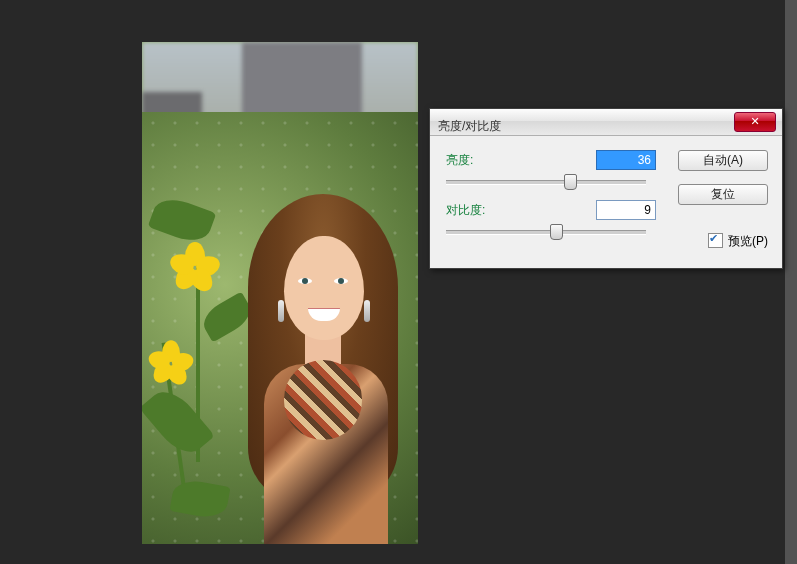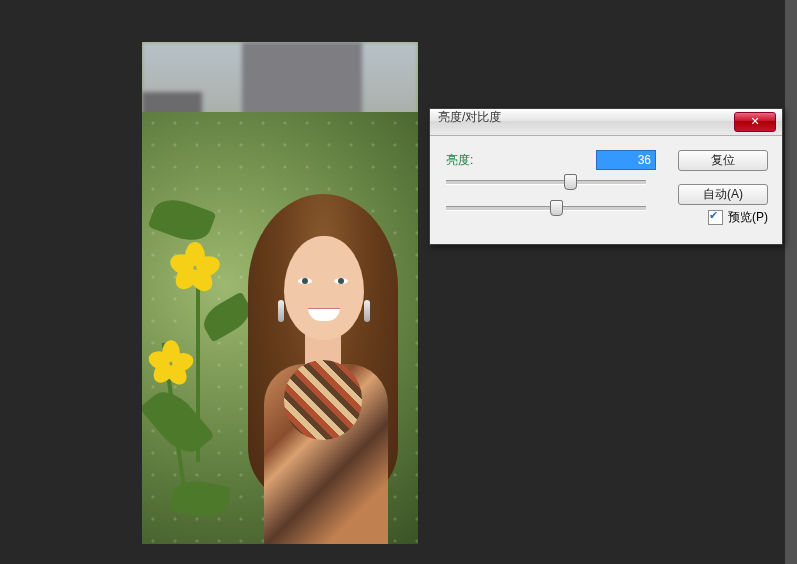--- a/index.html
+++ b/index.html
@@ -20,39 +20,39 @@
 .face{position:absolute;left:56px;top:52px;width:80px;height:104px;background:#f2c9a8;border-radius:50%/55% 55% 48% 48%}
 .eye{position:absolute;width:14px;height:6px;background:#fff;border-radius:50%;top:42px}
 .eye::after{content:"";position:absolute;left:4px;top:0;width:6px;height:6px;background:#355;border-radius:50%}
 .mouth{position:absolute;left:24px;top:72px;width:32px;height:12px;background:#fff;border-radius:0 0 16px 16px;border-top:1px solid #c77}
 .neck{position:absolute;left:77px;top:148px;width:36px;height:40px;background:#eec0a0}
 .top{position:absolute;left:36px;top:180px;width:124px;height:180px;background:linear-gradient(135deg,#c98a5a 0,#8a4e2e 30%,#d9a070 40%,#5a3a2a 60%,#c08050 80%);border-radius:40px 40px 0 0}
 .scarf{position:absolute;left:56px;top:176px;width:78px;height:80px;background:repeating-linear-gradient(45deg,#b05030 0 6px,#e0c090 6px 12px,#604028 12px 18px);border-radius:40px}
 .earr{position:absolute;width:6px;height:22px;background:linear-gradient(#eee,#aaa);border-radius:3px;top:116px}
 
 .dialog{position:absolute;left:429px;top:108px;width:352px;border:1px solid #3f3f3f;background:#f0f0f0;box-shadow:2px 2px 6px rgba(0,0,0,.5)}
-.titlebar{height:26px;background:linear-gradient(#fdfdfd,#e6e6e6 45%,#d8d8d8 46%,#eaeaea);border-bottom:1px solid #b0b0b0;position:relative;display:flex;align-items:flex-start}
+.titlebar{height:26px;background:linear-gradient(#fdfdfd,#e6e6e6 45%,#d8d8d8 46%,#eaeaea);border-bottom:1px solid #b0b0b0;position:relative;display:flex;align-items:flex-end}
 .ttl{margin-left:8px;color:#333}
 .close{position:absolute;right:6px;top:3px;width:40px;height:18px;background:linear-gradient(#e67,#c8102e 45%,#a00 46%,#c8102e);border:1px solid #803;border-radius:3px;color:#fff;text-align:center;line-height:16px;font-size:11px;cursor:pointer}
 .body{padding:14px 16px 18px 16px;position:relative}
 .row{display:flex;align-items:center;margin-bottom:4px}
 .lbl{flex:0 0 68px;color:#15803d}
 .num{width:50px;height:18px;border:1px solid #7a9ac0;background:#fff;text-align:right;padding:0 4px;font-size:12px;font-family:inherit}
 .num.sel{background:#3399ff;color:#fff;border-color:#2a6db8}
 .slider{position:relative;width:200px;height:16px;margin:0 0 10px 0}
 .track{position:absolute;left:0;top:6px;width:200px;height:3px;background:#cfcfcf;border-top:1px solid #999;border-bottom:1px solid #fff}
 .thumb{position:absolute;top:0;width:11px;height:14px;background:linear-gradient(#fafafa,#d0d0d0);border:1px solid #707070;border-radius:2px 2px 4px 4px;cursor:pointer}
 .btns{position:absolute;right:14px;top:14px;width:90px}
 .btn{display:block;width:90px;height:21px;margin-bottom:13px;background:linear-gradient(#fdfdfd,#e4e4e4);border:1px solid #8a8a8a;border-radius:3px;font-size:12px;font-family:inherit;cursor:pointer;color:#222}
 .btn.primary{border:1px solid #3c7fb1;box-shadow:inset 0 0 0 1px #a8d8f0}
 .chkrow{display:flex;align-items:center;margin-top:10px}
 .chk{width:13px;height:13px;border:1px solid #8a8a8a;background:#fff;margin-right:5px;position:relative;cursor:pointer}
 .chk.on::after{content:"✔";position:absolute;left:0;top:-2px;font-size:11px;color:#2a6db8}
 .left{width:210px}
-.prev{position:absolute;right:14px;bottom:18px;display:flex;align-items:center}
+.prev{position:absolute;right:14px;bottom:18px;display:flex;align-items:flex-start}
 </style>
 </head>
 <body>
 
 <div class="workspace">
   <div class="canvas">
     <div class="sky"></div>
     <div class="bldg"></div>
     <div class="bldg2"></div>
     <div class="field">
@@ -106,30 +106,35 @@
       <div class="row">
         <span class="lbl">亮度:</span>
         <span style="flex:1"></span>
         <input class="num sel" value="36" style="">
       </div>
       <div class="slider">
         <div class="track"></div>
         <div class="thumb" style="left:118px"></div>
       </div>
 
+      <div class="row">
+        <span class="lbl">对比度:</span>
+        <span style="flex:1"></span>
+        <input class="num" value="9" style="">
+      </div>
       <div class="slider">
         <div class="track"></div>
         <div class="thumb" style="left:104px"></div>
       </div>
 
     </div>
 
     <div class="btns">
+      <button class="btn">自动(A)</button>
       <button class="btn">复位</button>
-      <button class="btn">自动(A)</button>
     </div>
 
     <div class="prev">
       <span class="chk on"></span>
       <span>预览(P)</span>
     </div>
   </div>
 </div>
 
 </body></html>

